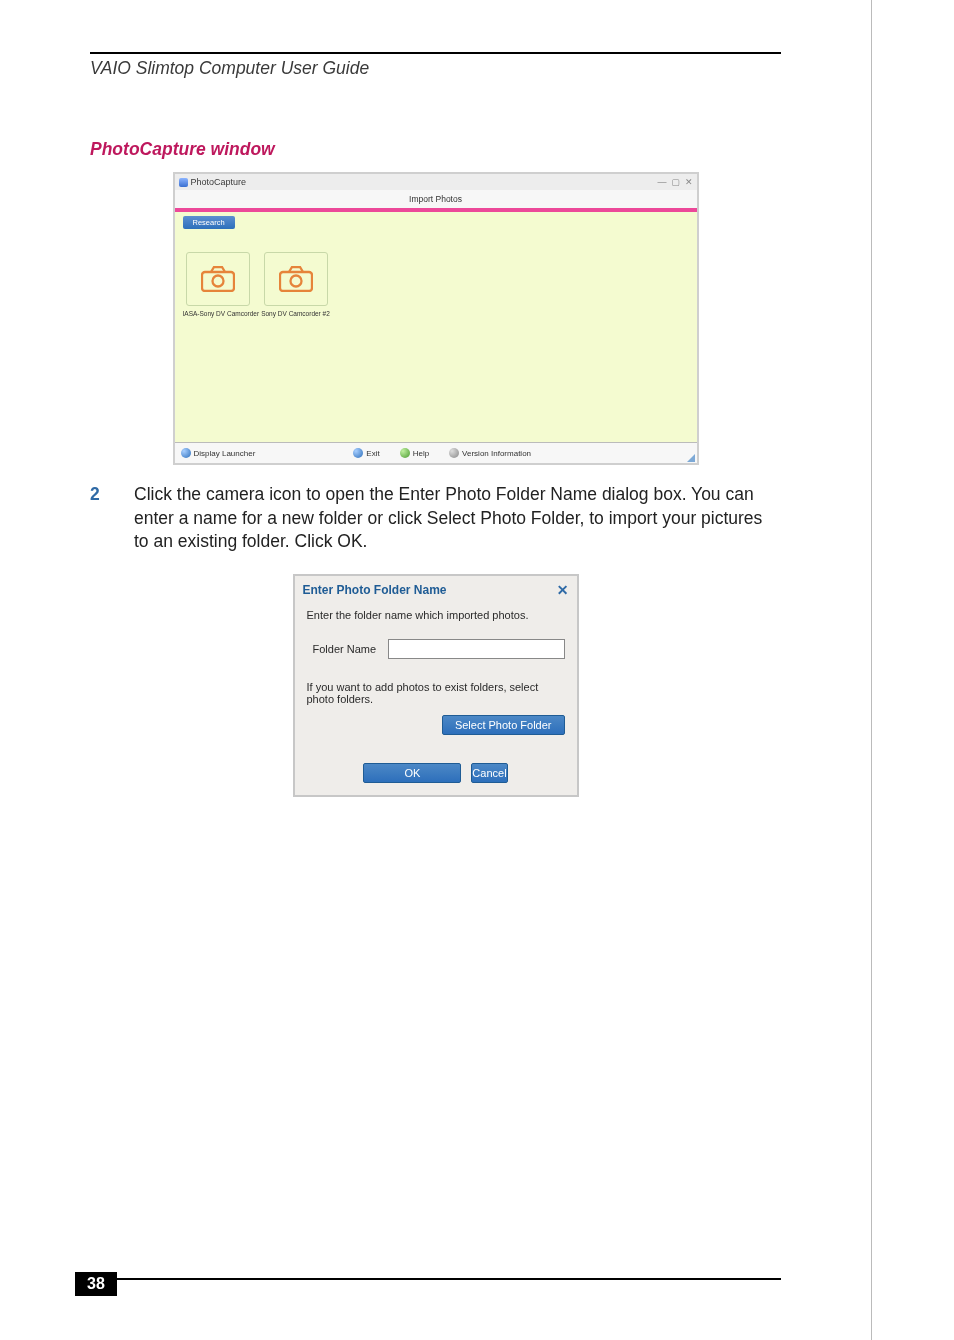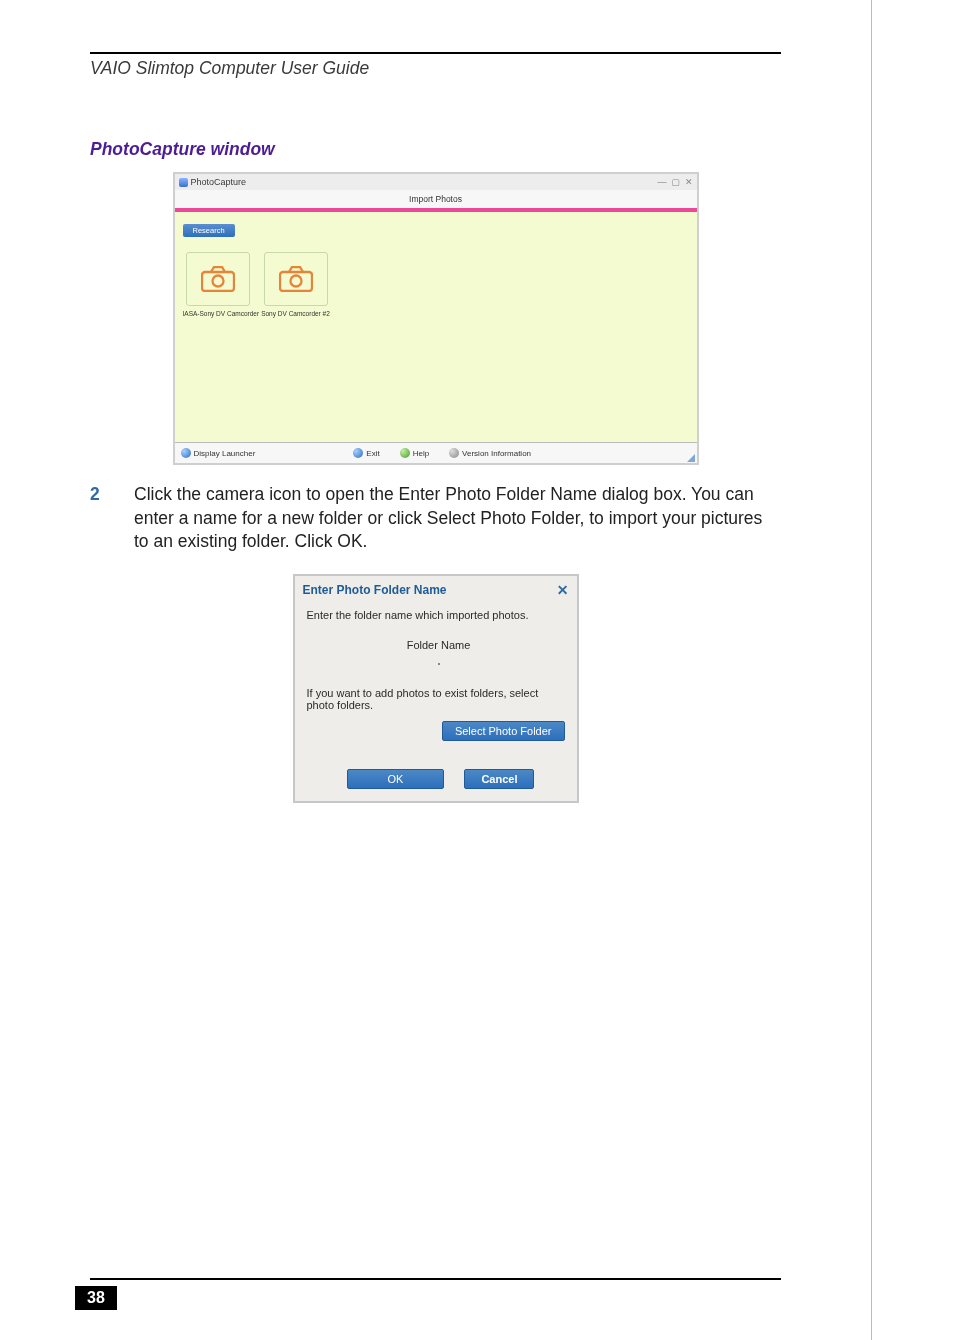--- a/index.html
+++ b/index.html
@@ -24,21 +24,21 @@
   .running-head {
     font-style: italic;
     font-size: 17.5px;
     color: #3a3a3a;
     margin-bottom: 60px;
   }
   .heading-2 {
     font-style: italic;
     font-weight: bold;
     font-size: 17.5px;
-    color: #4c1d95;
+    color: #be185d;
     margin: 0 0 12px 0;
   }
   .figure-wrap {
     display: flex;
     justify-content: center;
     margin: 10px 0 18px 0;
   }
 
   
   .pc-window {
@@ -71,21 +71,21 @@
     line-height: 18px;
     color: #333;
   }
   .pc-body {
     background: #f4fbd0;
     height: 230px;
     position: relative;
   }
   .pc-research {
     position: absolute;
-    top: 12px; left: 8px;
+    top: 4px; left: 8px;
     background: linear-gradient(#5b8fd0,#2d6fbb);
     color: #fff;
     font-size: 7.5px;
     padding: 2px 10px;
     border-radius: 2px;
   }
   .pc-camrow {
     position: absolute;
     top: 40px; left: 8px;
     display: flex;
@@ -183,50 +183,48 @@
     color: #2f6aa6;
     font-weight: bold;
     font-size: 14px;
   }
   .dlg-body { padding: 5px 12px 12px 12px; }
   .dlg-row {
     display: flex;
     align-items: center;
     gap: 12px;
     margin: 18px 0 18px 6px;
-    flex-direction: column;
   }
   .dlg-input {
     flex: 1;
     height: 18px;
     border: 1px solid #888;
     background: #fff;
   }
   .dlg-btn {
     display: inline-block;
     background: linear-gradient(#4c88c6,#2d6fbb);
     color: #fff;
     font-size: 11px;
     padding: 3px 12px;
     border: 1px solid #1f5c95;
     border-radius: 2px;
-    margin-left: 10px;
   }
   .dlg-btn-row {
     display: flex;
     gap: 10px;
     justify-content: center;
     margin-top: 28px;
   }
 
   
   .page-number {
     position: absolute;
     left: 75px;
-    bottom: 30px;
+    bottom: 44px;
     background: #000;
     color: #fff;
     font-weight: bold;
     font-size: 16px;
     padding: 3px 12px;
   }
   .footer-rule {
     position: absolute;
     left: 90px;
     right: 90px;
@@ -320,21 +318,21 @@
         <div class="dlg-row">
           <span>Folder Name</span>
           <span class="dlg-input"></span>
         </div>
         <div style="margin-top:22px;">If you want to add photos to exist folders, select photo folders.</div>
         <div style="text-align:right;margin-top:10px;">
           <span class="dlg-btn">Select Photo Folder</span>
         </div>
         <div class="dlg-btn-row">
           <span class="dlg-btn" style="padding:3px 40px;">OK</span>
-          <span class="dlg-btn" style="padding:3px 16px;font-weight:bold;">Cancel</span>
+          <span class="dlg-btn" style="padding:3px 0;">Cancel</span>
         </div>
       </div>
     </div>
   </div>
 
   <div class="footer-rule"></div>
   <div class="page-number">38</div>
 </div>
 
 </body></html>

